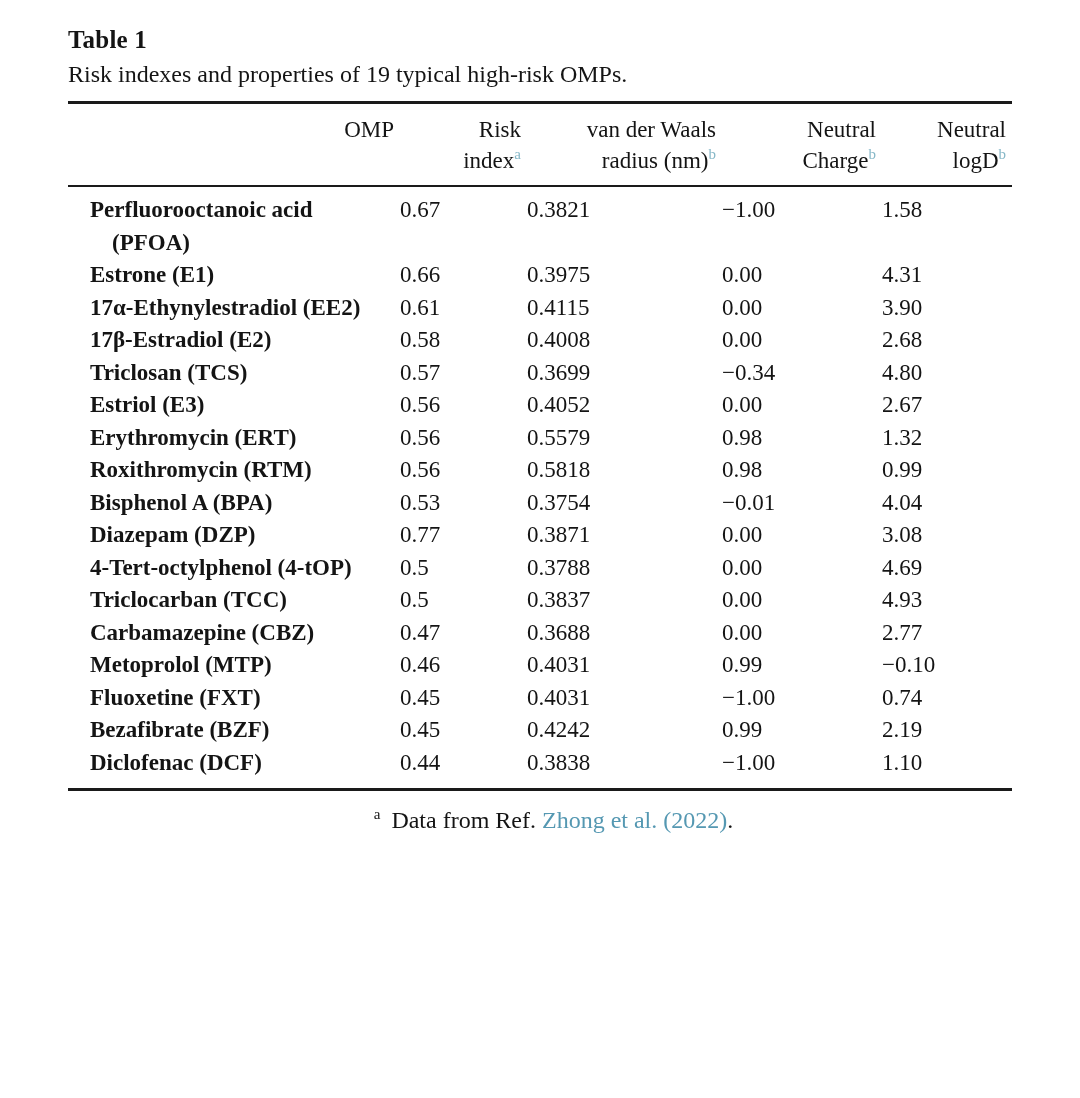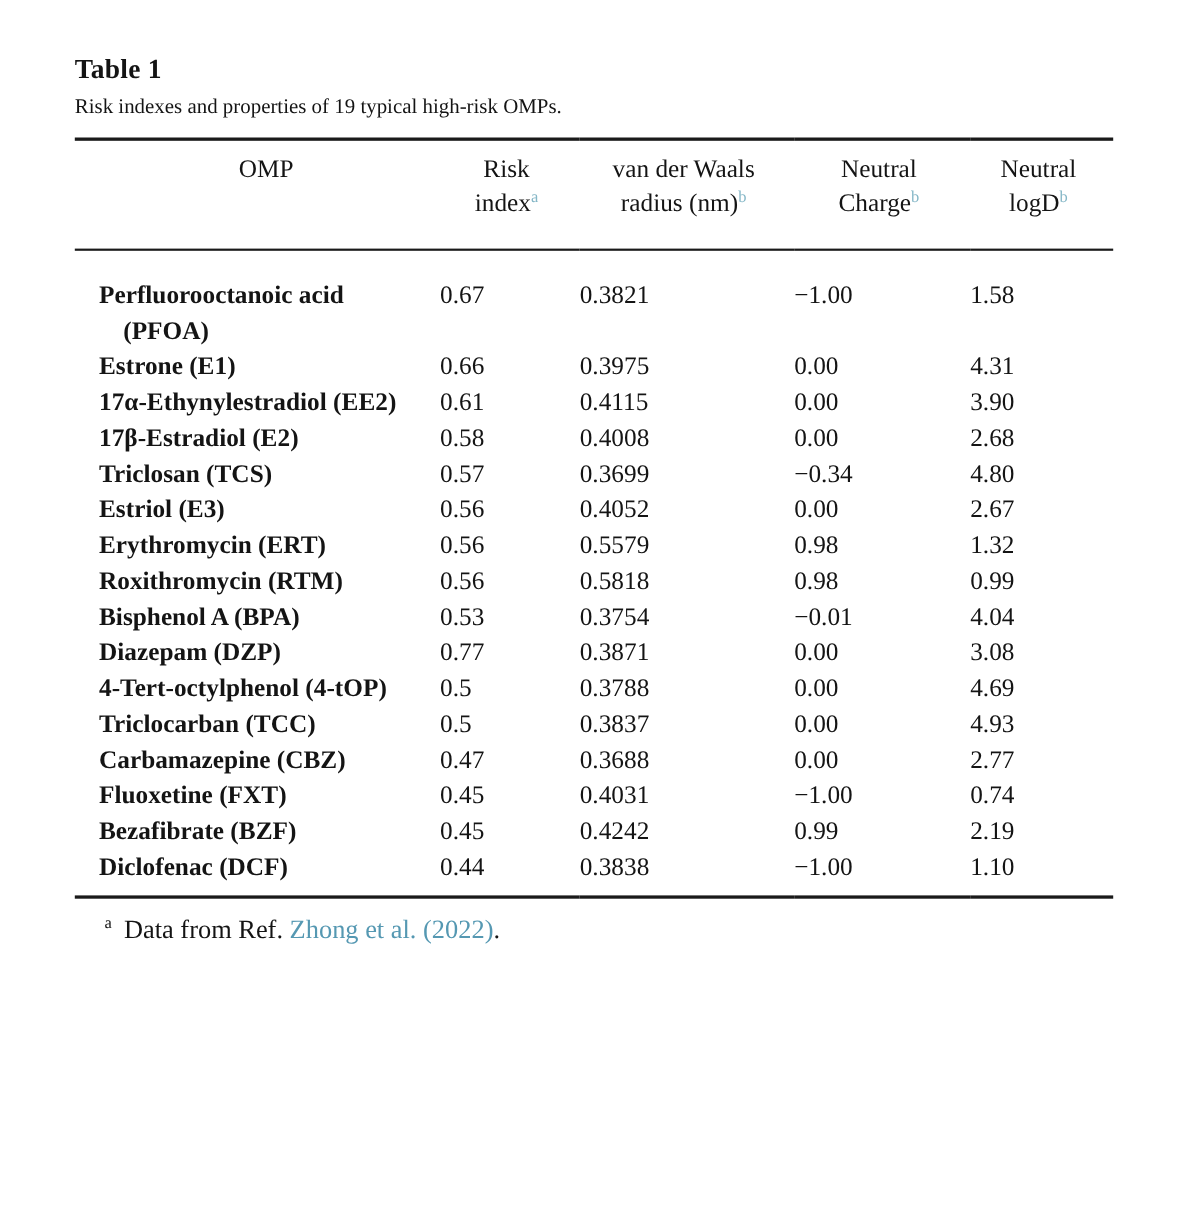--- a/index.html
+++ b/index.html
@@ -17,69 +17,69 @@
     padding: 24px 68px 0 68px;
     font-family: "Liberation Serif", "DejaVu Serif", serif;
     color: var(--text-color);
     overflow: hidden;
   }
   .table-title {
     font-size: 25px;
     font-weight: bold;
     line-height: 32px;
     letter-spacing: 0.2px;
-    margin-top: 24px;
   }
   .table-caption {
-    font-size: 19px;
+    font-size: 24px;
     line-height: 32px;
     margin-top: 2px;
     margin-bottom: 11px;
   }
   table.omp-table {
     width: 944px;
     border-collapse: collapse;
     table-layout: fixed;
     border-top: 3px solid var(--rule-color);
     border-bottom: 3px solid var(--rule-color);
     font-size: 23px;
   }
   thead tr { border-bottom: 2px solid var(--rule-color); }
   th {
-    text-align: center;
+    text-align: right;
     font-weight: normal;
     vertical-align: top;
-    padding: 10px 6px 26px 0;
+    padding: 10px 6px 9px 0;
     line-height: 31px;
   }
   th.col-omp { padding-left: 22px; }
   td {
     vertical-align: top;
     line-height: 32.5px;
     padding: 0 6px 0 0;
   }
   td.col-omp {
     font-weight: bold;
     padding-left: 44px;
     text-indent: -22px; 
   }
-  tbody tr:first-child td { padding-top: 24px; }
+  tbody tr:first-child td { padding-top: 7px; }
   tbody tr:last-child td { padding-bottom: 9px; }
   sup.fn-mark {
     font-size: 15px;
     vertical-align: super;
     line-height: 0;
     color: var(--marker-color);
     cursor: pointer;
   }
   .footnotes { margin-top: 11px; }
   .footnote {
     font-size: 24px;
     line-height: 36.5px;
     text-indent: 27px;
+    text-align: center;
   }
   .footnote.justified { text-align: justify; }
   .footnote sup.fn-marker {
     font-size: 15px;
     vertical-align: super;
     line-height: 0;
     color: var(--text-color);
     margin-right: 11px;
   }
   a.ref-link {
@@ -226,20 +226,27 @@
     </tr>
 
     <tr>
       <td class="col-omp">Carbamazepine (CBZ)</td>
       <td>0.47</td>
       <td>0.3688</td>
       <td>0.00</td>
       <td>2.77</td>
     </tr>
 
+    <tr>
+      <td class="col-omp">Metoprolol (MTP)</td>
+      <td>0.46</td>
+      <td>0.4031</td>
+      <td>0.99</td>
+      <td>−0.10</td>
+    </tr>
 
     <tr>
       <td class="col-omp">Fluoxetine (FXT)</td>
       <td>0.45</td>
       <td>0.4031</td>
       <td>−1.00</td>
       <td>0.74</td>
     </tr>
 
     <tr>

